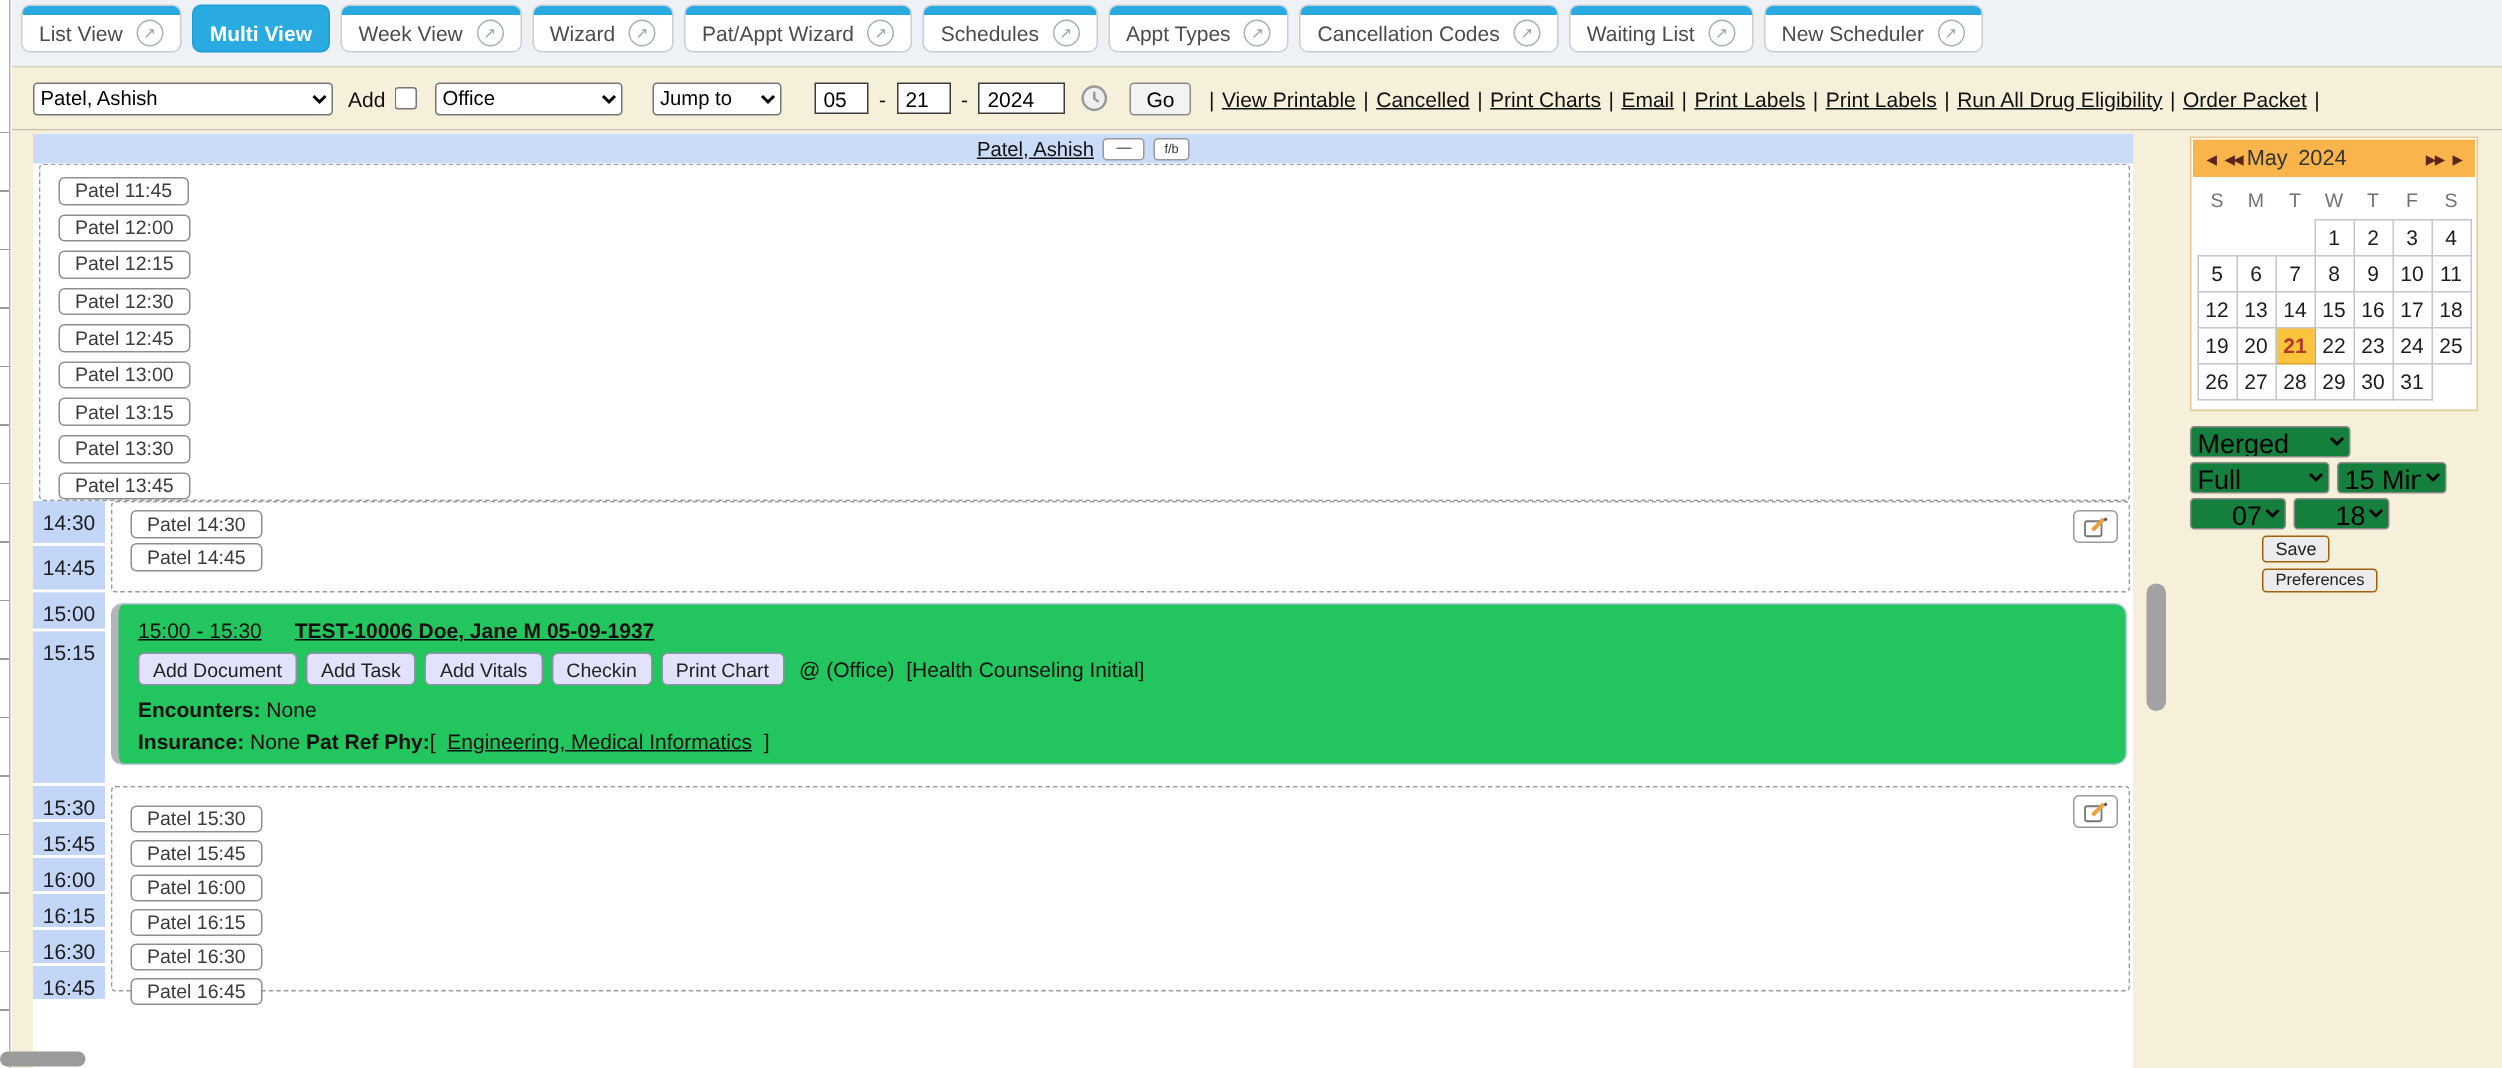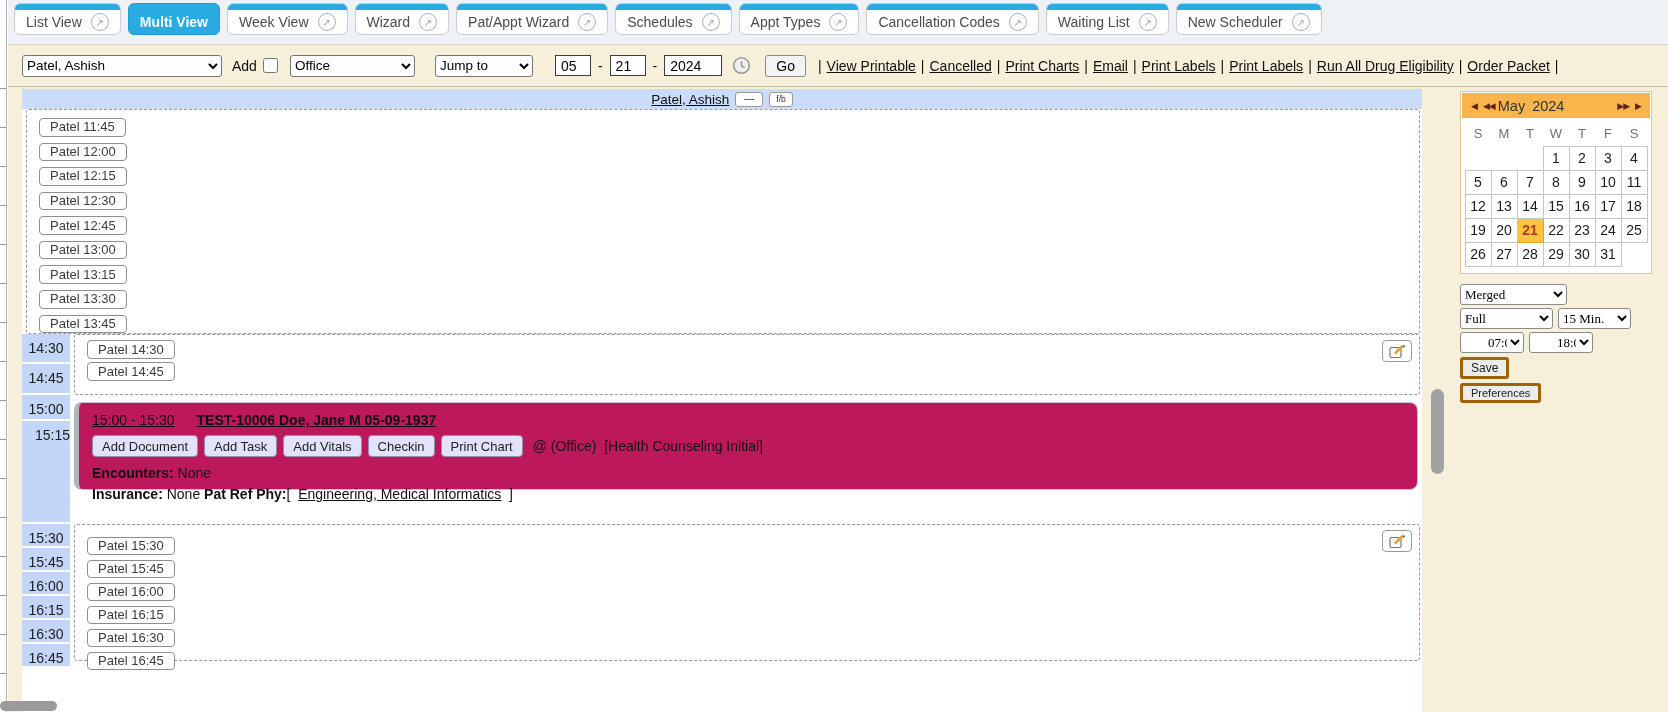--- a/index.html
+++ b/index.html
@@ -45,21 +45,21 @@
   .sec { display: flex; }
   .times { width: 48px; flex: none; display: flex; flex-direction: column; }
   .tcell { background: #c3d6f8; border-bottom: 2px solid #fff; font-size: 14px; color: #1c1c1c; text-align: center; padding-top: 6px; }
   .content { flex: 1; position: relative; padding: 0 2px 0 4px; }
   .slotblock { height: 100%; border: 1px dashed #9a9a9a; border-radius: 3px; display: flex; flex-direction: column; align-items: flex-start; padding-left: 12px; position: relative; }
   .slotbtn { height: 19px; font-size: 13px; line-height: 16px; padding: 0 10px; background: #fff; border: 1px solid #8e8e8e; border-radius: 4px; color: #3c3c3c; cursor: pointer; font-family: "Liberation Sans", sans-serif; white-space: nowrap; }
   .editbtn { position: absolute; top: 5px; right: 7px; width: 30px; height: 22px; background: #fff; border: 1px solid #9a9a9a; border-radius: 4px; cursor: pointer; display: flex; align-items: center; justify-content: center; padding: 0; }
 
   .unavail { margin: 6px 2px 0 0; height: 42px; background: #f1f1f1; border: 1px solid #d9d9d9; border-left: 5px solid #cccccc; border-radius: 8px; display: flex; align-items: center; padding-left: 12px; font-size: 14.5px; color: #1c1c1c; }
 
-  .appt { margin: 7px 2px 0 0; height: 88px; background: #be185d; border: 1px solid #c4c4e2; border-left: 5px solid #b3b3bb; border-radius: 8px; padding: 9px 0 0 13px; font-size: 14px; color: #101010; }
+  .appt { margin: 7px 2px 0 0; height: 108px; background: #22c55e; border: 1px solid #c4c4e2; border-left: 5px solid #b3b3bb; border-radius: 8px; padding: 9px 0 0 13px; font-size: 14px; color: #101010; }
   .appt a { color: #101010; cursor: pointer; }
   .appt-line1 { margin-bottom: 7px; }
   .time-link { text-decoration: underline; margin-right: 22px; }
   .patient-link { text-decoration: underline; font-weight: bold; }
   .appt-line2 { margin-bottom: 8px; display: flex; align-items: center; }
   .apptbtn { height: 22px; font-size: 13px; padding: 0 9px; margin-right: 6px; background: #e2e2fa; border: 1px solid #8f8fae; border-radius: 4px; color: #222; cursor: pointer; font-family: "Liberation Sans", sans-serif; white-space: nowrap; }
   .loc { margin-left: 4px; white-space: pre; }
   .appt-line { margin-bottom: 5px; }
   .ref-link { text-decoration: underline; }
 
@@ -76,23 +76,23 @@
   .cal-title { flex: 1; }
   .cal-title .yr { margin-left: 7px; }
   .cal-table { border-collapse: collapse; margin: 3px auto 5px; }
   .cal-table th { font-weight: normal; color: #6e737a; font-size: 13px; width: 26px; height: 25px; }
   .cal-table td { width: 26px; height: 24px; text-align: center; font-size: 14px; color: #1c1c1c; border: 1px solid #c6c6c6; cursor: pointer; }
   .cal-table td.empty { border: none; cursor: default; }
   .cal-table td.selected { background: #fcc33c; color: #b3392b; font-weight: bold; border-color: #dfa227; }
 
   .side-controls { margin-top: 10px; }
   .side-row { display: flex; gap: 5px; margin-bottom: 3px; }
-  .side-row select { height: 21px; font-size: 13px; border: 1px solid #8a8a8a; border-radius: 3px; background: #ffffff; font-family: Liberation Serif, serif; }
+  .side-row select { height: 21px; font-size: 18px; border: 1px solid #8a8a8a; border-radius: 3px; background: #15803d; font-family: Liberation Sans, sans-serif; }
   .w-view { width: 107px; } .w-layout { width: 93px; } .w-int { width: 73px; } .w-time { width: 64px; padding-left: 23px; }
-  .sbtn { display: block; font-size: 12px; background: #ececec; border: 3px solid #a16207; border-radius: 3px; padding: 1px 8px; margin-top: 4px; cursor: pointer; font-family: "Liberation Sans", sans-serif; color:#222; }
+  .sbtn { display: block; font-size: 12px; background: #ececec; border: 1px solid #a16207; border-radius: 3px; padding: 1px 8px; margin-top: 4px; cursor: pointer; font-family: "Liberation Sans", sans-serif; color:#222;margin-left:48px; }
   .sbtn.pref { font-size: 11px; }
 </style>
 </head>
 <body>
 
 <div class="leftgutter">
     <div class="ticks"></div>
   </div>
 <div class="hthumb"></div>
 
@@ -167,21 +167,21 @@
       </div>
     </div>
   </div>
 
 <div class="toolbar">
   <select class="prov" style="width:200px"><option>Patel, Ashish</option></select>
   <span class="lbl">Add</span>
   <input type="checkbox" style="">
   <select style="width:125px"><option>Office</option></select>
   <span style="width:8px"></span>
-  <select style="width:98px"><option>Jump to</option></select>
+  <select style="width:86px"><option>Jump to</option></select>
   <span style="width:10px"></span>
   <input class="dinput" value="05" style="">
   <span class="dsep">-</span>
   <input class="dinput" value="21" style="">
   <span class="dsep">-</span>
   <input class="dinput year" value="2024" style="">
   <span class="clockico">
     <svg width="19" height="19">
         <circle cx="9.5" cy="9.5" r="7.8" fill="#efefef" stroke="#999" stroke-width="1.6"></circle>
         <path d="M9.5 5.2v4.6l3 2" stroke="#999" fill="none" stroke-width="1.6"></path>
@@ -229,21 +229,21 @@
                 </svg>
               </button>
               <button class="slotbtn">Patel 14:30</button>
               <button class="slotbtn">Patel 14:45</button>
             </div>
           </div>
         </div>
         <div class="sec" style="height: 129px;">
           <div class="times">
             <div class="tcell" style="height: 26px;">15:00</div>
-            <div class="tcell" style="height: 103px; text-align: right;">15:15</div>
+            <div class="tcell" style="height: 103px;">15:15</div>
           </div>
           <div class="content">
             <div class="appt">
               <div class="appt-line1"><a class="time-link" href="#">15:00 - 15:30</a><a class="patient-link" href="#">TEST-10006 Doe, Jane M 05-09-1937</a></div>
               <div class="appt-line2">
                 <button class="apptbtn">Add Document</button>
                 <button class="apptbtn">Add Task</button>
                 <button class="apptbtn">Add Vitals</button>
                 <button class="apptbtn">Checkin</button>
                 <button class="apptbtn">Print Chart</button>

